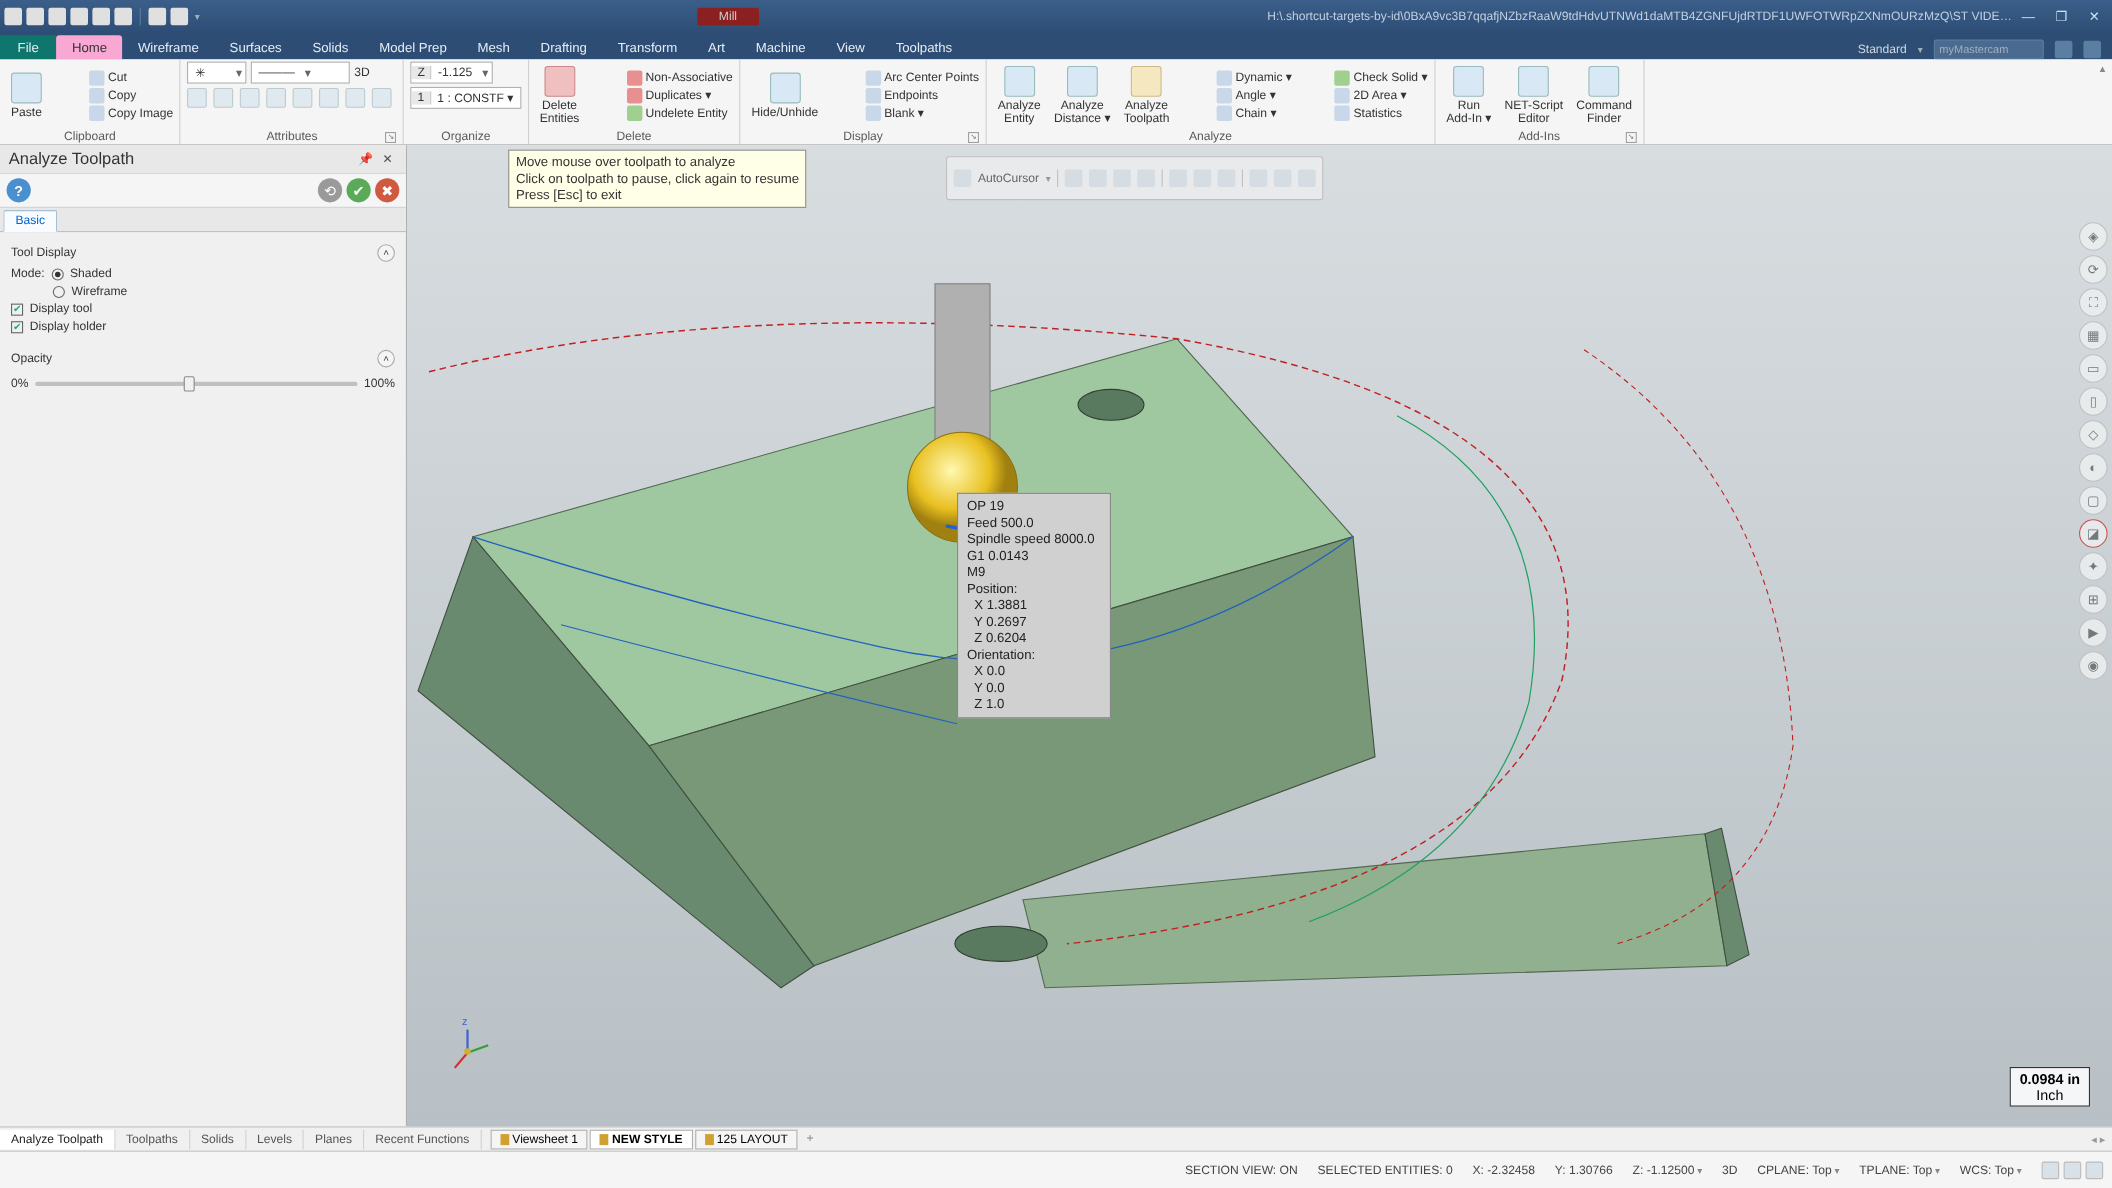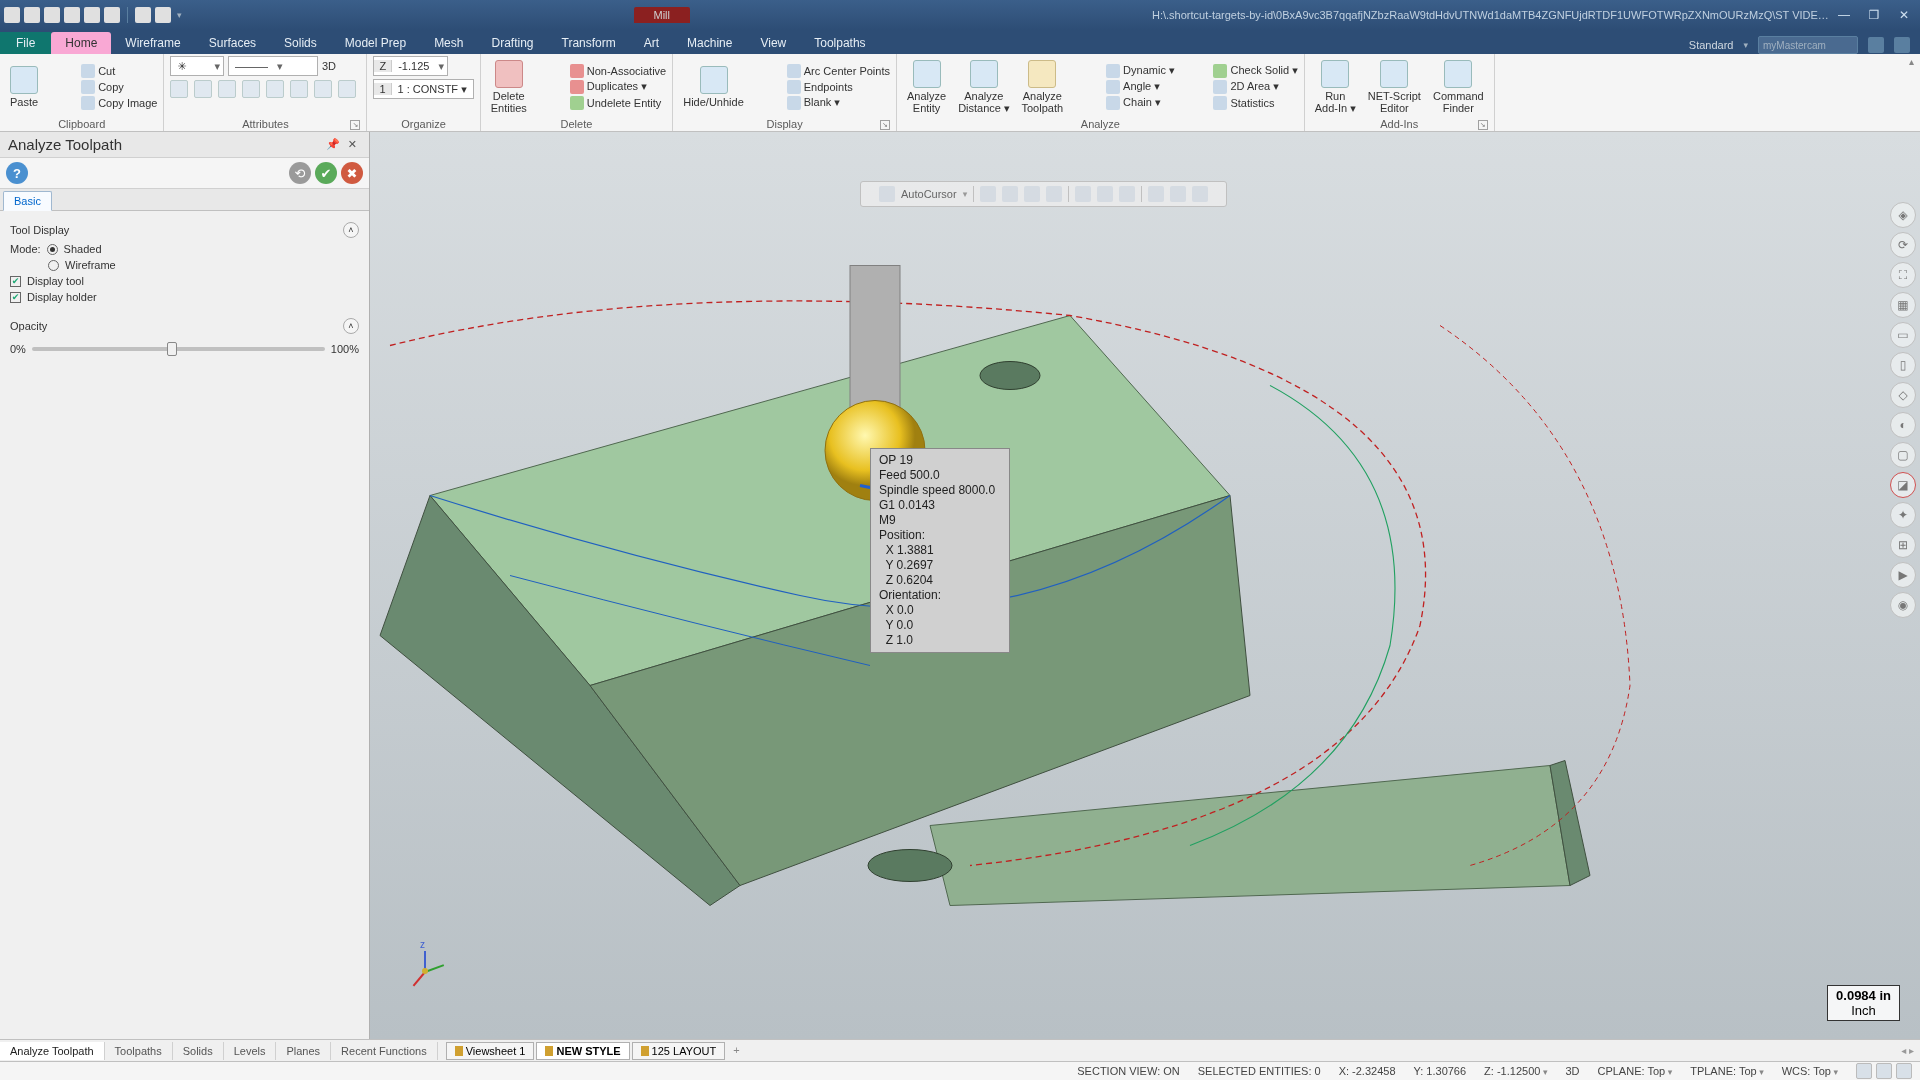--- a/index.html
+++ b/index.html
@@ -71,21 +71,21 @@
 .radio { width:11px; height:11px; border:1px solid #666; border-radius:6px; display:inline-flex; align-items:center; justify-content:center; }
 .radio.on::after { content:""; width:5px; height:5px; background:#333; border-radius:3px; }
 .chk { width:11px; height:11px; border:1px solid #666; display:inline-flex; align-items:center; justify-content:center; font-size:9px; color:#2a7; }
 .slider-wrap { display:flex; align-items:center; gap:6px; padding:6px 0; }
 .slider-track { flex:1; height:4px; background:#c0c0c0; border-radius:2px; position:relative; }
 .slider-thumb { position:absolute; top:-5px; width:10px; height:14px; background:#f0f0f0; border:1px solid #888; border-radius:2px; }
 
 
 .viewport { flex:1; position:relative; background:linear-gradient(#d8dde0,#b8c0c5); overflow:hidden; }
 .help-tip { position:absolute; top:4px; left:92px; background:#ffffe8; border:1px solid #888; padding:3px 6px; font-size:12px; color:#333; line-height:15px; z-index:20; }
-.floating-tb { position:absolute; top:10px; left:490px; height:26px; background:rgba(240,240,240,0.7); border:1px solid #c0c0c0; border-radius:3px; display:flex; align-items:center; padding:0 18px; gap:6px; font-size:11px; color:#666; z-index:15;margin-top:39px; }
+.floating-tb { position:absolute; top:10px; left:490px; height:40px; background:rgba(240,240,240,0.7); border:1px solid #c0c0c0; border-radius:3px; display:flex; align-items:center; padding:0 6px; gap:6px; font-size:11px; color:#666; z-index:15; }
 .ft-icon { width:16px; height:16px; background:rgba(200,210,220,0.6); border-radius:2px; }
 .ft-sep { width:1px; height:16px; background:#c0c0c0; }
 .info-box { position:absolute; left:500px; top:316px; background:#d0d0d0; border:1px solid #888; padding:4px 8px; font-size:12px; line-height:15px; color:#222; z-index:25; min-width:140px; }
 .scale-bar { position:absolute; right:20px; bottom:18px; background:rgba(255,255,255,0.85); border:1px solid #333; padding:2px 8px; font-size:13px; text-align:center; z-index:15;}
 .vside { position:absolute; right:2px; top:70px; width:28px; display:flex; flex-direction:column; gap:4px; z-index:15;}
 .vside-btn { width:26px; height:26px; border-radius:13px; background:rgba(235,238,240,0.85); border:1px solid #c0c0c0; display:flex; align-items:center; justify-content:center; font-size:12px; color:#777; }
 .triad { position:absolute; left:36px; bottom:48px; width:40px; height:40px; z-index:15;}
 .triad .zax { position:absolute; left:18px; top:0; width:2px; height:22px; background:#4060d0; }
 .triad .zlbl { position:absolute; left:14px; top:-12px; color:#4060d0; font-size:10px; }
 .triad .yax { position:absolute; left:19px; top:20px; width:20px; height:2px; background:#30a030; transform:rotate(-20deg); transform-origin:left; }
@@ -99,21 +99,21 @@
 .btab-left { display:flex; }
 .btab { padding:3px 10px; border-right:1px solid #d0d0d0; color:#555; }
 .btab.active { background:#fff; color:#222; }
 .btab-right { margin-left:8px; display:flex; gap:2px;text-align:center; }
 .vtab { padding:2px 8px; border:1px solid #b0b0b0; background:#f5f5f5; font-size:11px; display:flex; align-items:center; gap:3px; }
 .vtab.active { background:#fff; }
 .vtab-flag { width:8px; height:10px; background:#d0a030; }
 .vtab-plus { padding:2px 6px; color:#888; }
 
 
-.statusbar { height:19px; background:#f5f5f5; border-top:1px solid #c0c0c0; display:flex; align-items:center; font-size:11px; color:#444; padding:0 8px; gap:18px; }
+.statusbar { height:34px; background:#f5f5f5; border-top:1px solid #c0c0c0; display:flex; align-items:center; font-size:11px; color:#444; padding:0 8px; gap:18px; }
 .statusbar .spacer { flex:1; }
 .sb-field { white-space:nowrap; }
 .sb-dd::after { content:" ▾"; color:#888; font-size:9px; }
 .sb-icons { display:flex; gap:4px; }
 .sb-ic { width:16px; height:16px; background:#d8e0e8; border:1px solid #bbb; border-radius:2px; }
 </style>
 </head>
 <body>
 
 <div class="titlebar">
@@ -438,20 +438,23 @@
             <stop offset="100%" stop-color="#a08010"></stop>
           </radialGradient>
       </defs>
       <circle cx="505" cy="185" r="50" fill="url(#ball)" stroke="#907010"></circle>
 
       <line x1="508" y1="225" x2="528" y2="225" stroke="#d02020" stroke-width="2"></line>
       <line x1="518" y1="215" x2="518" y2="235" stroke="#d02020" stroke-width="2"></line>
       <path d="M 490,220 L 515,225" stroke="#2060d0" stroke-width="3"></path>
     </svg>
 
+    <div class="help-tip" style="white-space:pre-line;">Move mouse over toolpath to analyze
+Click on toolpath to pause, click again to resume
+Press [Esc] to exit</div>
 
     <div class="floating-tb">
       <span class="ft-icon"></span>
       <span>AutoCursor</span>
       <span style="font-size:9px;color:#999;">▾</span>
       <span class="ft-sep"></span>
       <span class="ft-icon"></span>
       <span class="ft-icon"></span>
       <span class="ft-icon"></span>
       <span class="ft-icon"></span>

